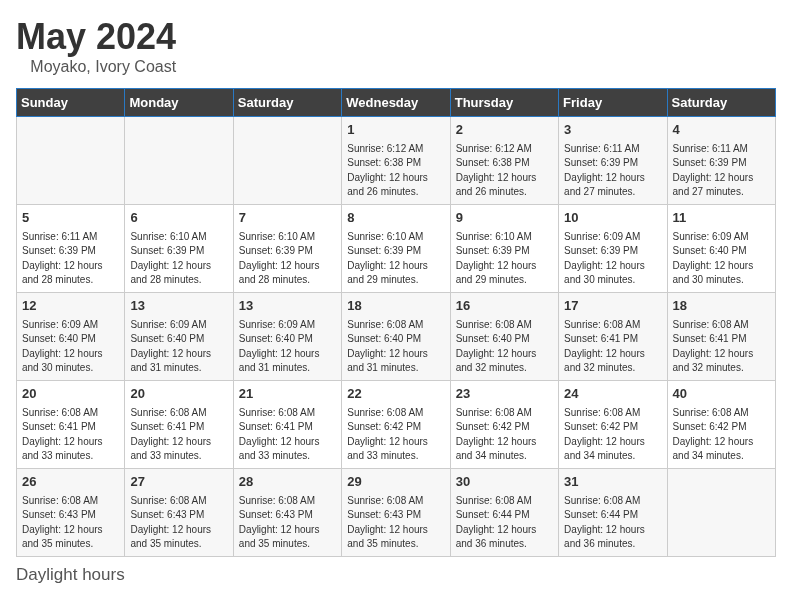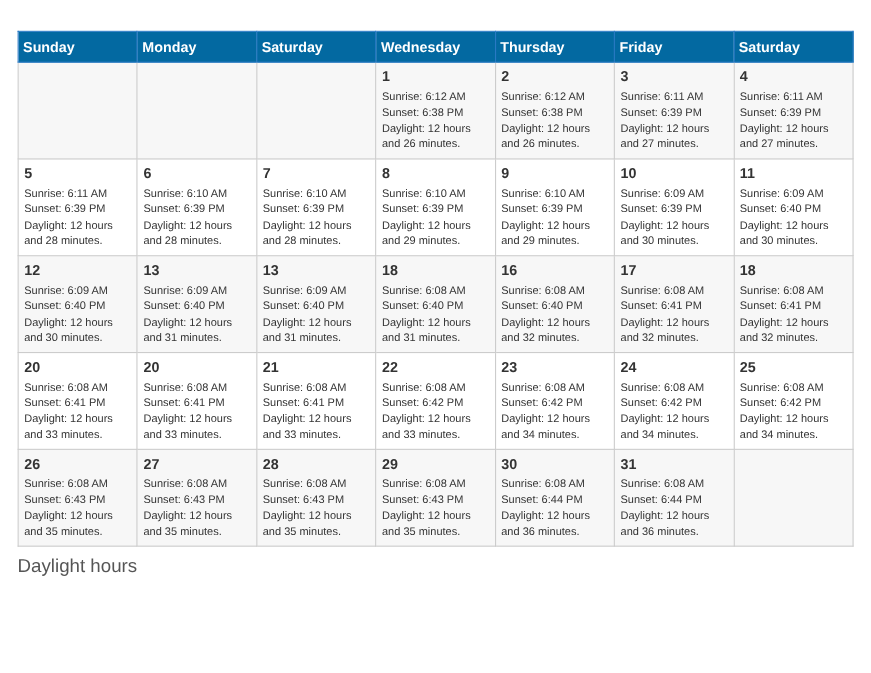--- a/index.html
+++ b/index.html
@@ -36,21 +36,21 @@
     .calendar-subtitle {
       font-size: 16px;
       color: #555;
     }
     table {
       width: 100%;
       border-collapse: collapse;
       table-layout: fixed;
     }
     thead th {
-      background-color: #0369a1;
+      background-color: #404040;
       color: #fff;
       font-size: 13px;
       font-weight: bold;
       padding: 6px 4px;
       text-align: left;
       border: 1px solid #2979c4;
     }
     tbody td {
       vertical-align: top;
       padding: 4px 5px;
@@ -79,20 +79,24 @@
     .footer-note {
       margin-top: 8px;
       font-size: 17px;
       color: #555;
     }
   </style>
 </head>
 <body>
 
 <div class="header-area">
+  <div class="title-area">
+    <div class="calendar-title">May 2024</div>
+    <div class="calendar-subtitle">Moyako, Ivory Coast</div>
+  </div>
 </div>
 
 <table>
   <thead>
     <tr>
     <th>Sunday</th>
         <th>Monday</th>
         <th>Saturday</th>
         <th>Wednesday</th>
         <th>Thursday</th>
@@ -249,21 +253,21 @@
 Sunset: 6:42 PM
 Daylight: 12 hours and 34 minutes.</div>
         </td>
         <td>
           <span class="day-number">24</span>
           <div class="day-info" style="white-space: pre-line;">Sunrise: 6:08 AM
 Sunset: 6:42 PM
 Daylight: 12 hours and 34 minutes.</div>
         </td>
         <td>
-          <span class="day-number">25</span>
+          <span class="day-number">40</span>
           <div class="day-info" style="white-space: pre-line;">Sunrise: 6:08 AM
 Sunset: 6:42 PM
 Daylight: 12 hours and 34 minutes.</div>
         </td>
       </tr>
       <tr>
         <td>
           <span class="day-number">26</span>
           <div class="day-info" style="white-space: pre-line;">Sunrise: 6:08 AM
 Sunset: 6:43 PM

